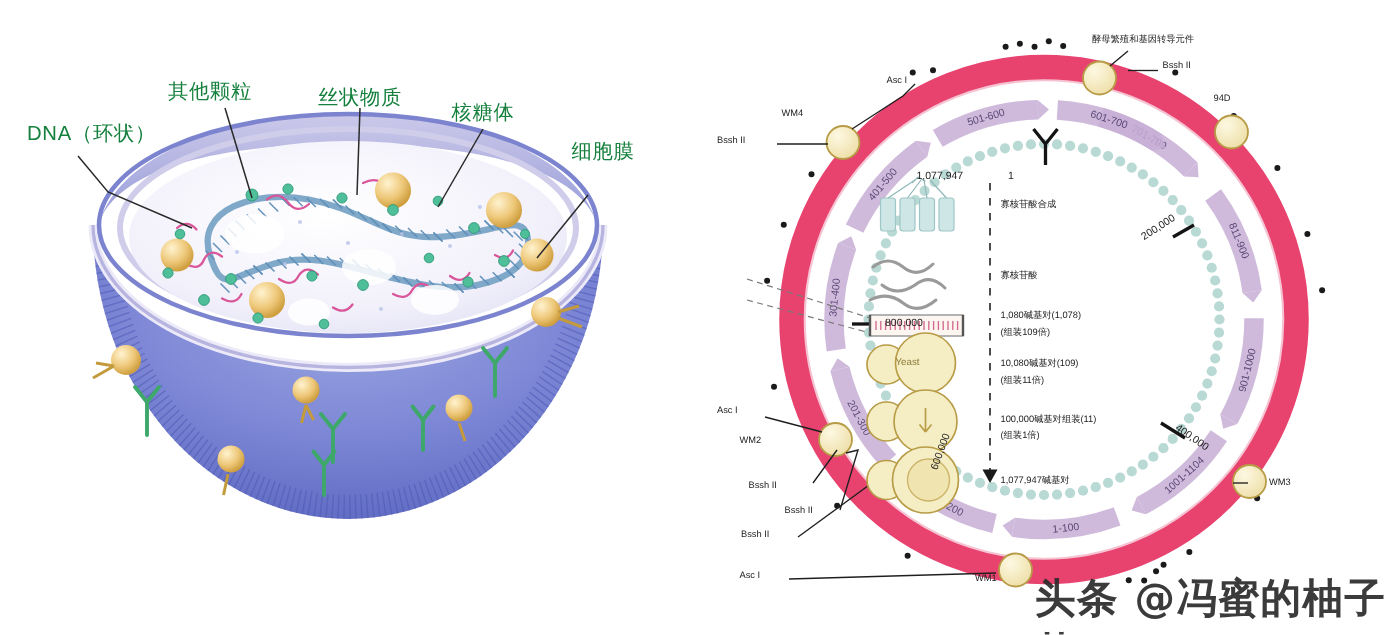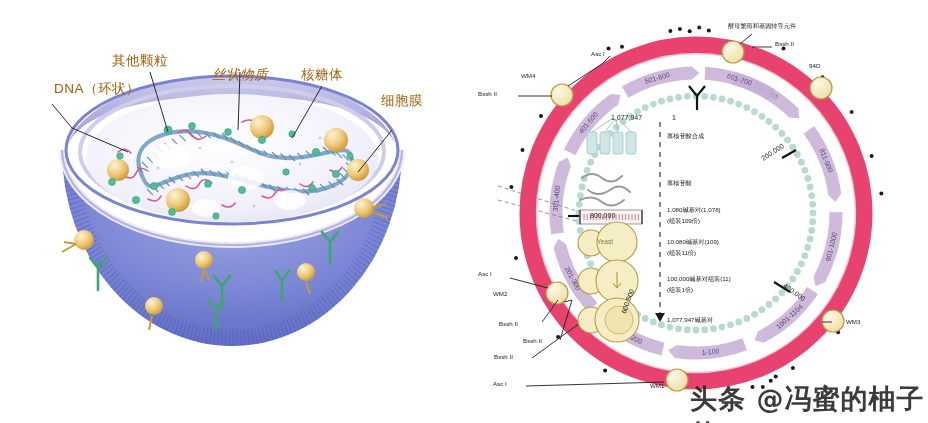--- a/index.html
+++ b/index.html
@@ -21,21 +21,21 @@
 
   svg { display: block; }
   .lbl {
     position: absolute;
     font-size: 13px;
     color: #1a1a1a;
     white-space: nowrap;
     font-family: "Liberation Sans", "DejaVu Sans", sans-serif;
     letter-spacing: 0.5px;
   }
-  .lbl-cn { font-size: 13.5px; color: #a16207; }
+  .lbl-cn { font-size: 13.5px; color: #15803d; }
   .tiny {
     position: absolute;
     font-size: 6.2px;
     color: #222;
     white-space: nowrap;
     font-family: "Liberation Sans", "DejaVu Sans", sans-serif;
   }
   .tiny-cn { font-size: 6.2px; color: #1c1c1c; }
   .watermark {
     position: absolute;
@@ -417,23 +417,23 @@
 
       <g stroke="#2a2a2a" stroke-width="1" fill="none">
         <path d="M52,104 L72,128 L128,152"></path>
         <path d="M150,72 L168,132"></path>
         <path d="M240,72 L238,130"></path>
         <path d="M322,86 L292,138"></path>
         <path d="M392,130 L358,172"></path>
       </g>
     </svg>
 
-    <div class="lbl lbl-cn" style="left:18px;  top:80px;margin-left:36px;">DNA（环状）</div>
+    <div class="lbl lbl-cn" style="left:18px;  top:80px;">DNA（环状）</div>
     <div class="lbl lbl-cn" style="left:112px; top:52px;">其他颗粒</div>
-    <div class="lbl lbl-cn" style="left:212px; top:66px;font-style:italic;">丝状物质</div>
+    <div class="lbl lbl-cn" style="left:212px; top:56px;">丝状物质</div>
     <div class="lbl lbl-cn" style="left:301px; top:66px;text-align:right;">核糖体</div>
     <div class="lbl lbl-cn" style="left:381px; top:92px;">细胞膜</div>
   </div>
 
   <div class="panel" id="panel-genome">
     <svg width="464" height="423" viewBox="0 0 464 423">
       <defs>
         <radialGradient id="gMark" cx="35%" cy="30%" r="75%">
           <stop offset="0%" stop-color="#fdf8e2"></stop>
           <stop offset="100%" stop-color="#eedfa8"></stop>

